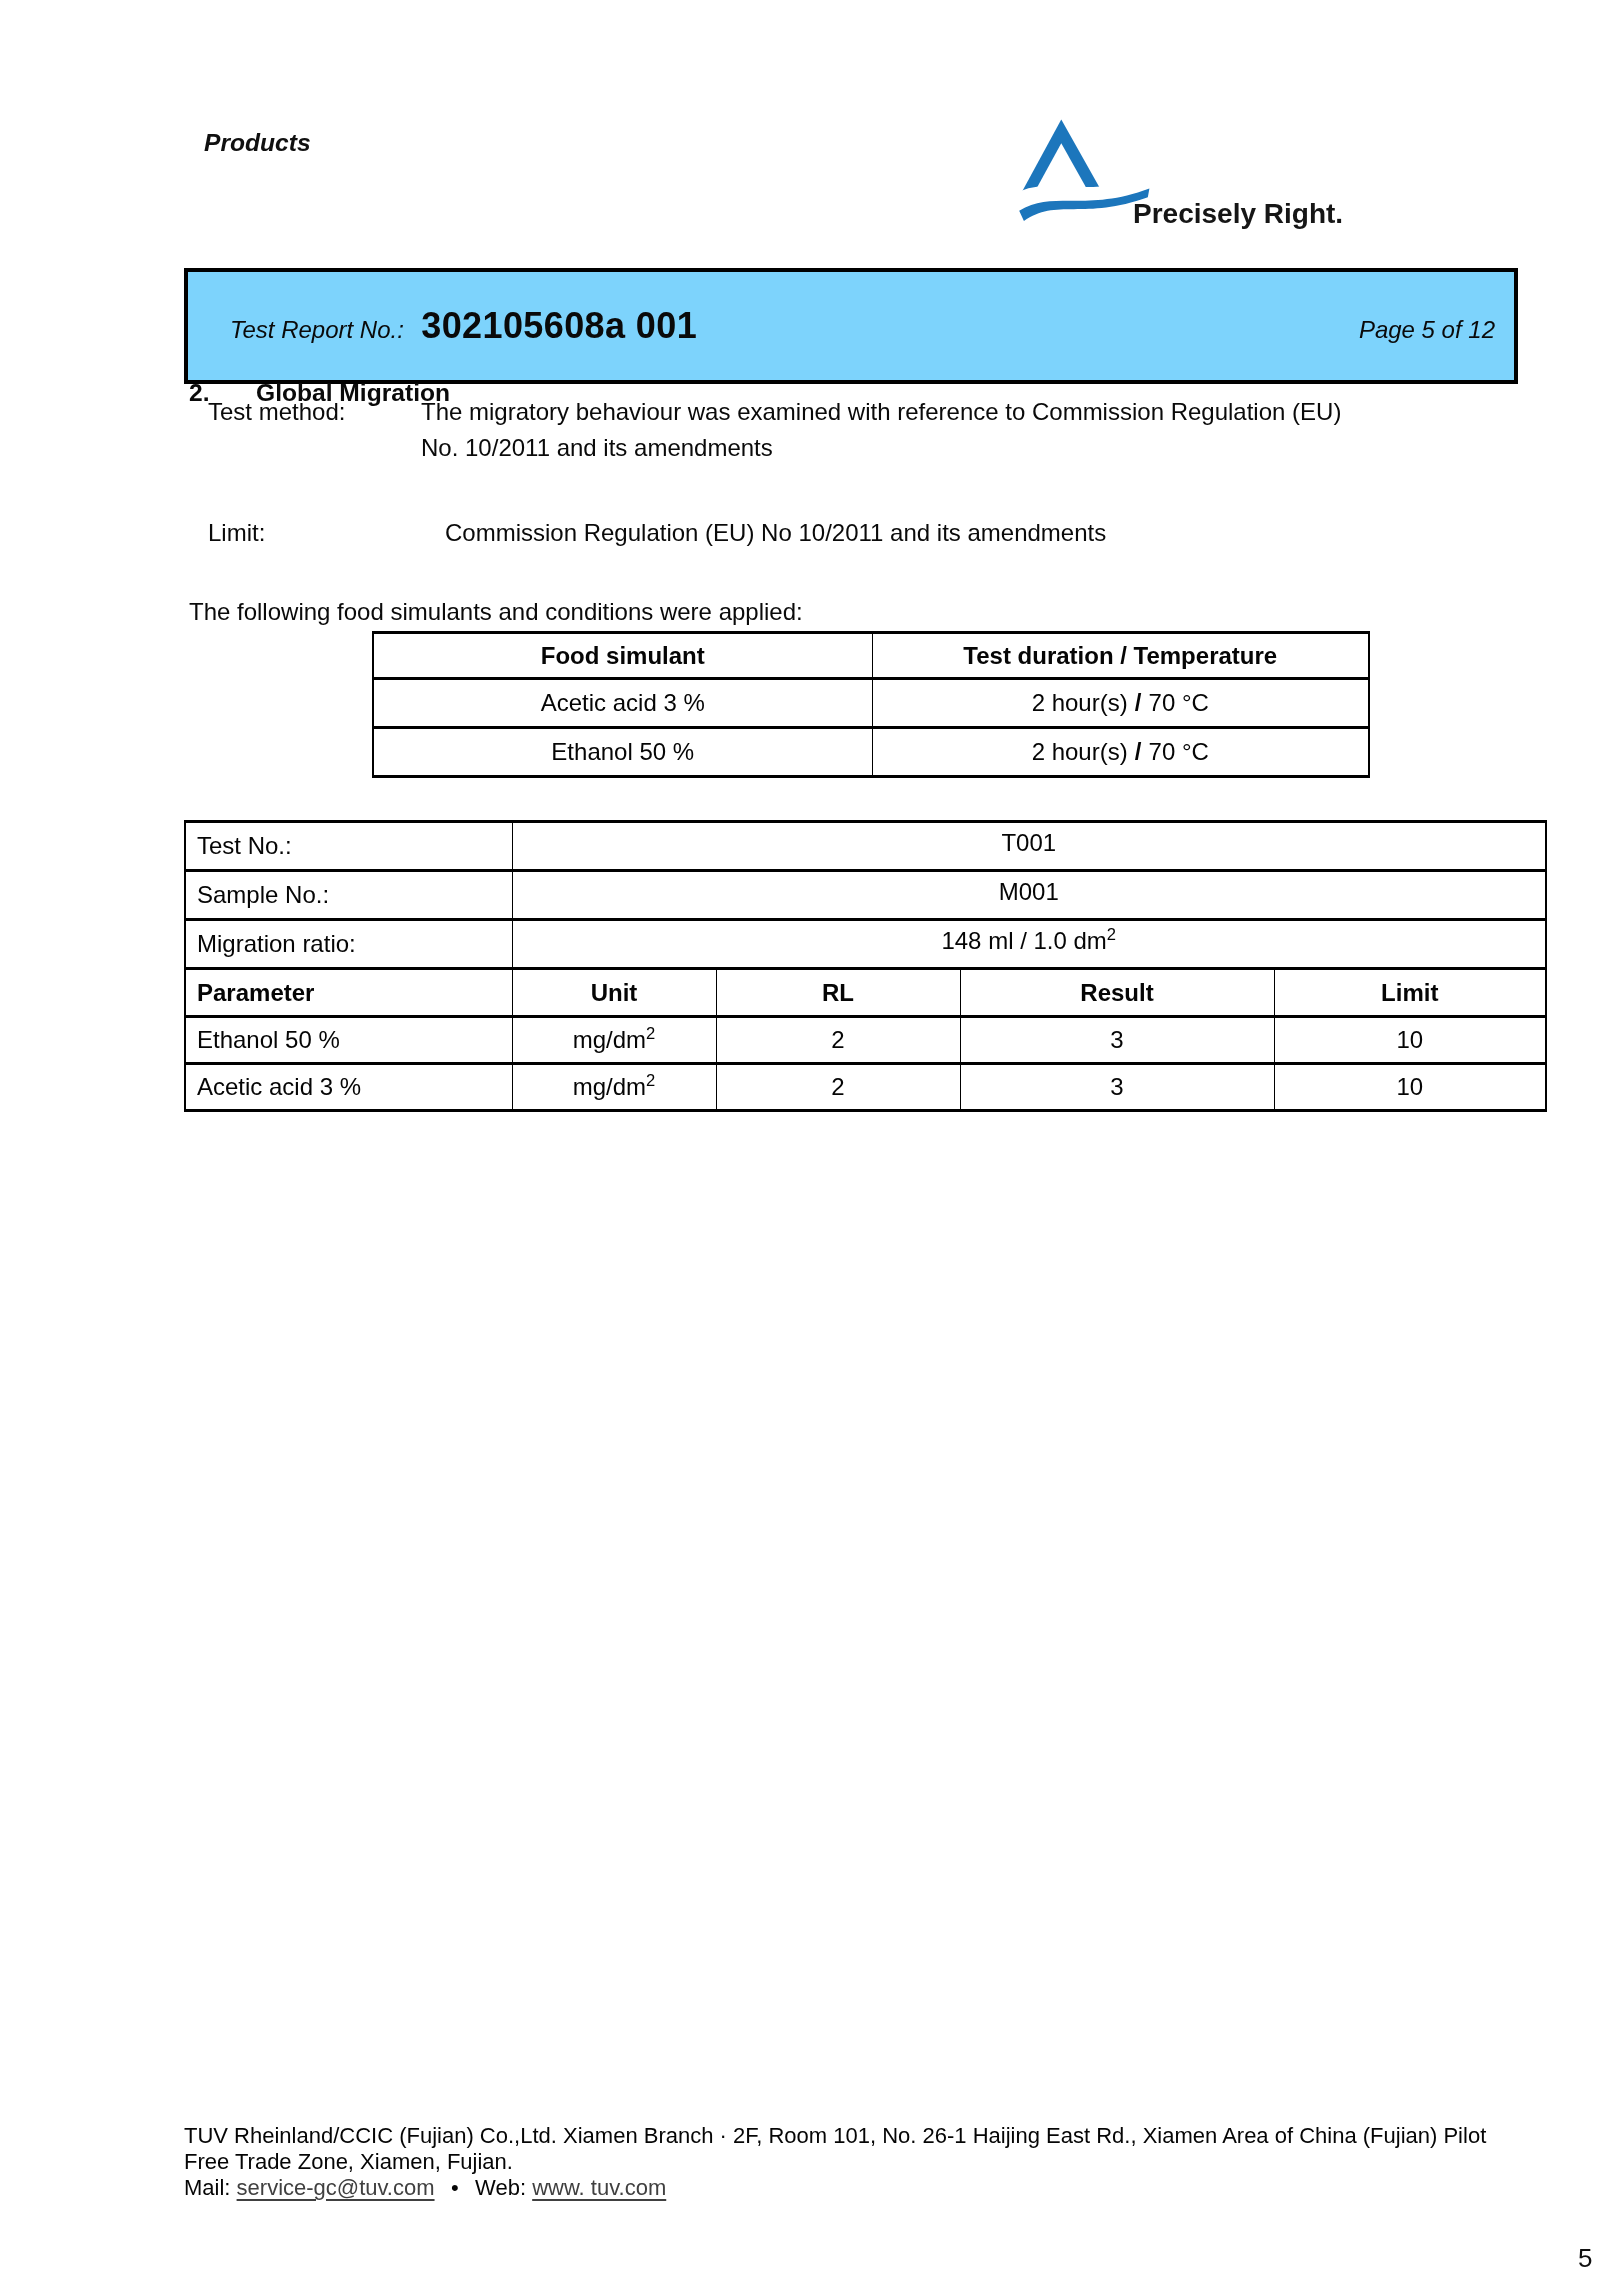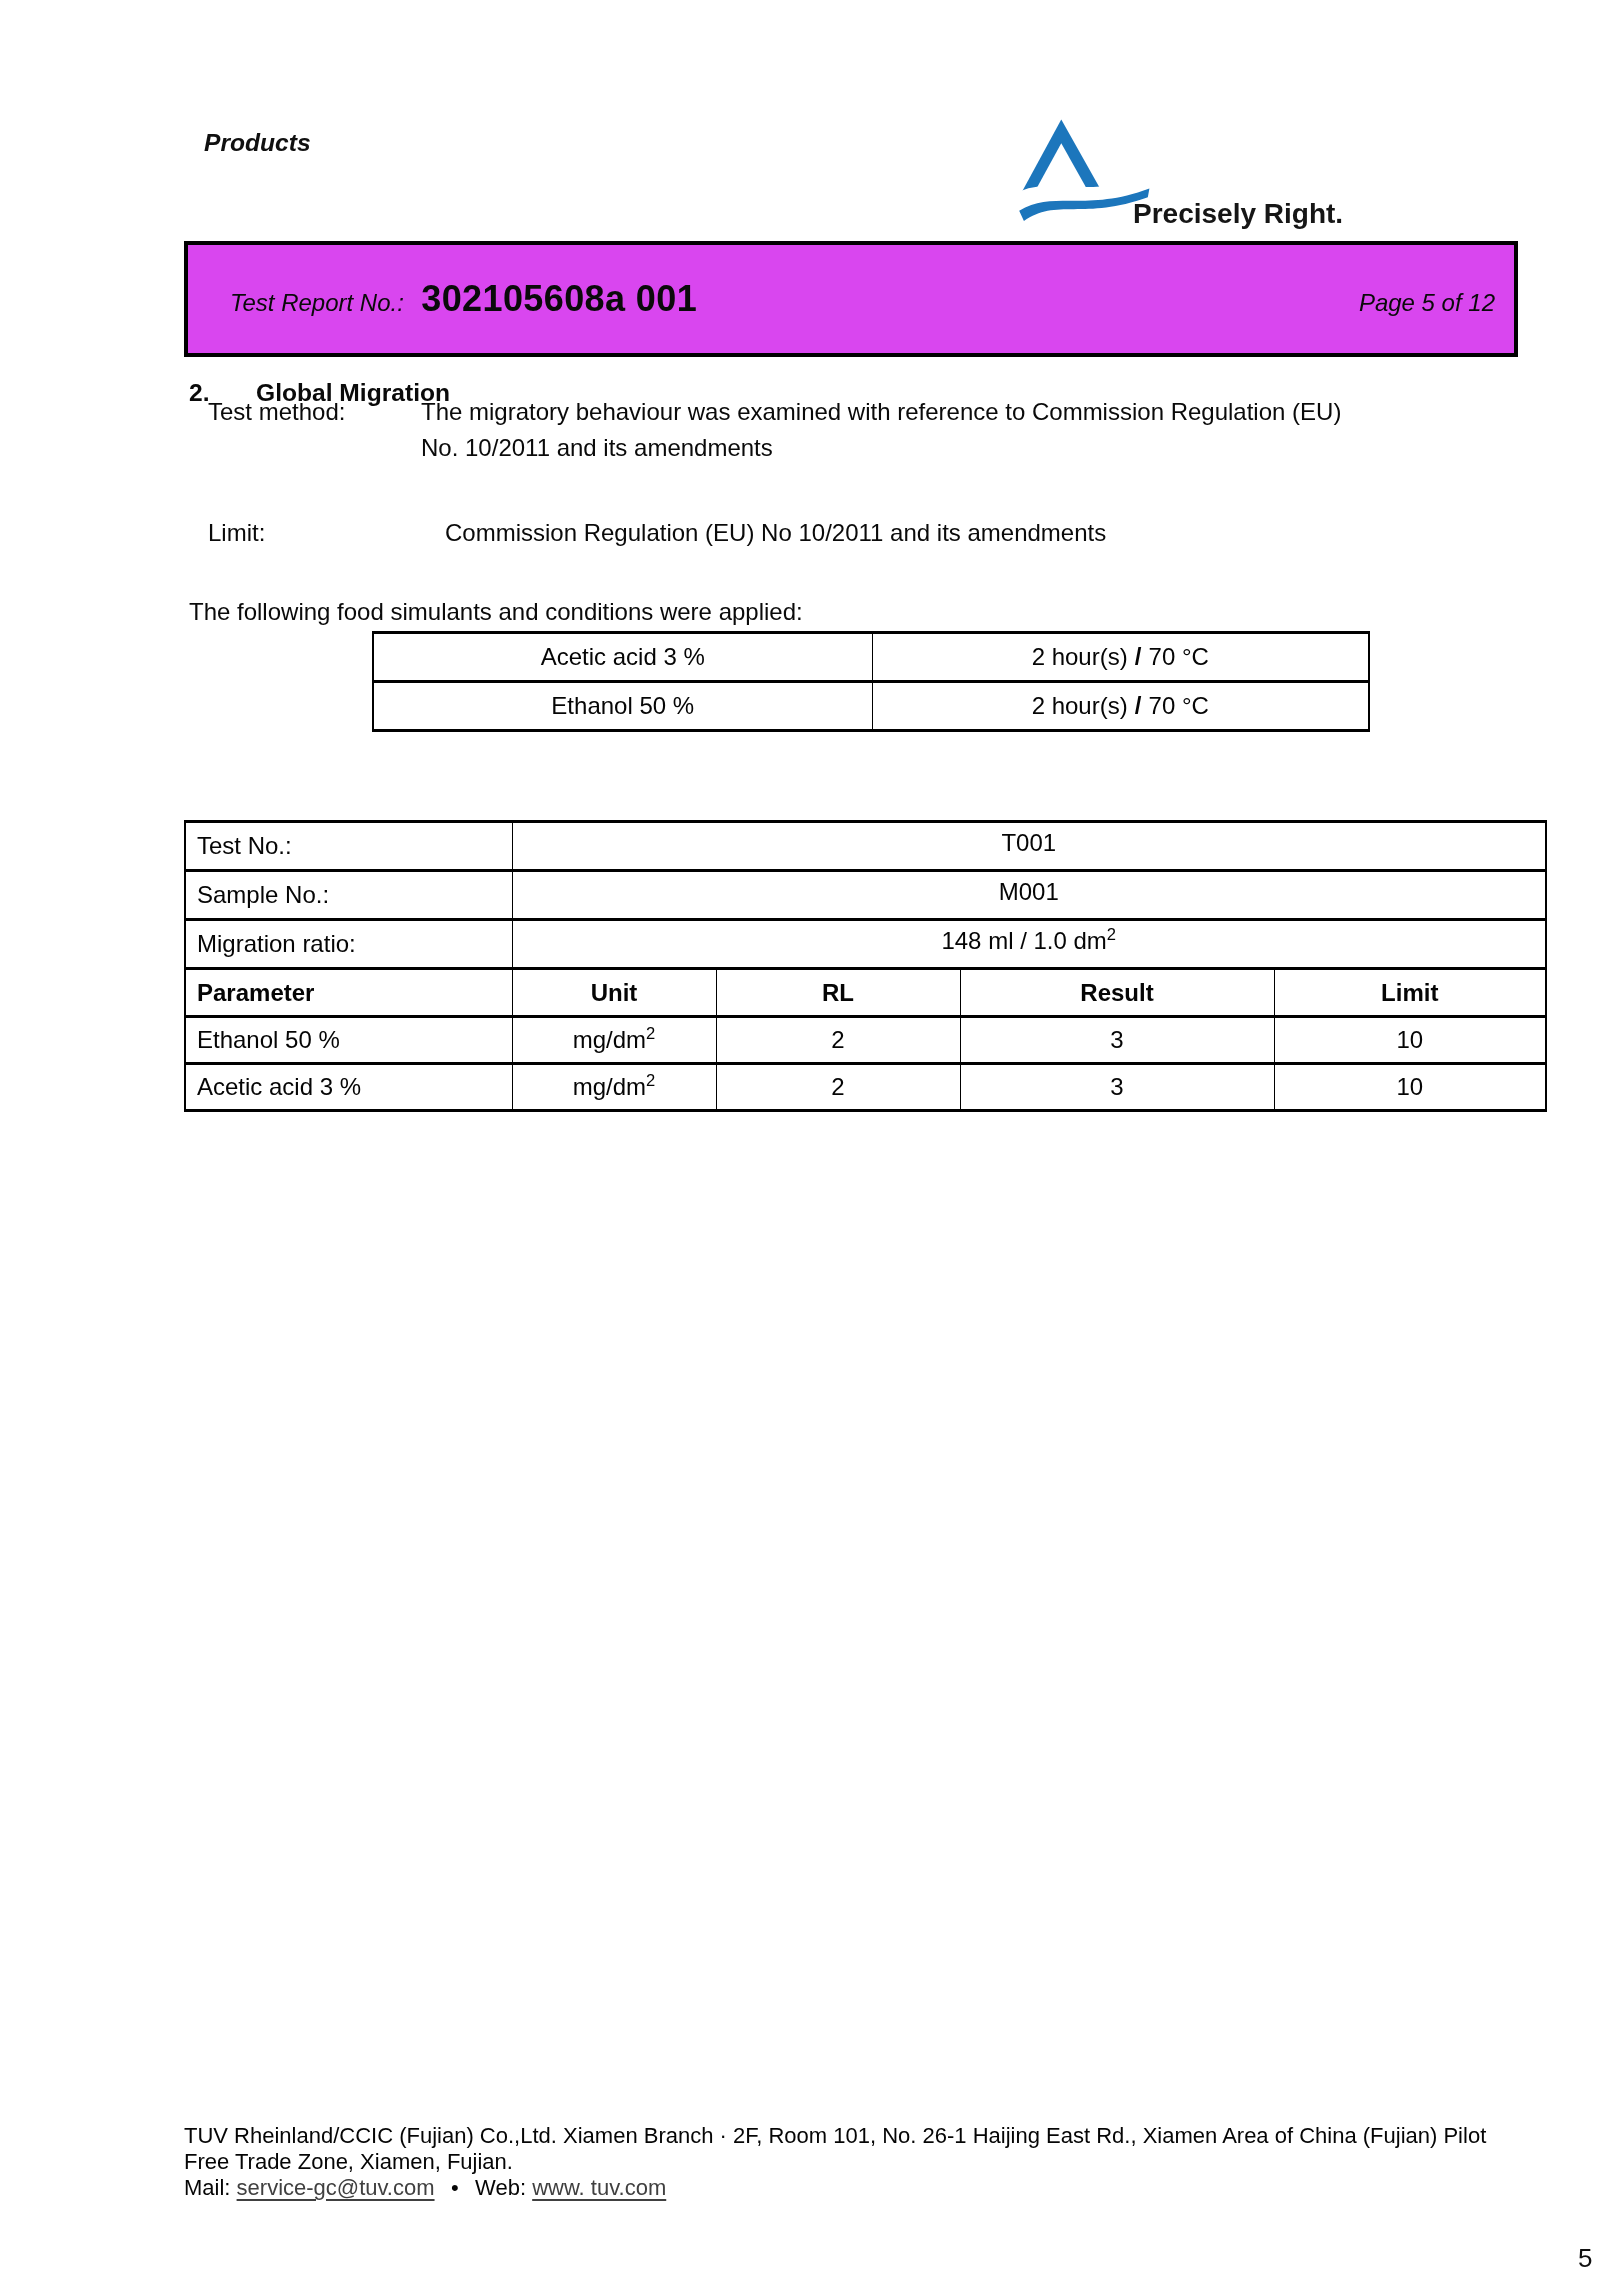--- a/index.html
+++ b/index.html
@@ -14,21 +14,21 @@
 
   
   .logo-triangle { position:absolute; left:1016px; top:117px; width:135px; height:124px; }
   .brand { position:absolute; left:1128px; top:135px; font-size:53px; letter-spacing:-0.8px; color:#161616; white-space:nowrap; }
   .brand .b { font-weight:bold; }
   .brand .r { font-weight:normal; }
   .brand .reg { font-size:24px; font-weight:normal; letter-spacing:0; position:relative; top:-24px; margin-left:4px; }
   .tagline { position:absolute; left:1133px; top:198px; font-size:28px; font-weight:600; color:#161616; }
 
   
-  .report-box { position:absolute; left:184px; top:241px; width:1334px; height:116px; border:4px solid #000; background:#d946ef; }
+  .report-box { position:absolute; left:184px; top:268px; width:1334px; height:116px; border:4px solid #000; background:#7dd3fc; }
   .report-inner { position:absolute; left:42px; right:19px; top:50%; transform:translateY(-50%); display:flex; align-items:baseline; }
   .report-label { font-size:24px; font-style:italic; }
   .report-number { font-size:36px; font-weight:bold; margin-left:17.4px; letter-spacing:0.4px; }
   .report-page { margin-left:auto; font-size:24px; font-style:italic; }
 
   
   .sec-title { position:absolute; left:189px; top:379px; display:flex; font-size:24.6px; font-weight:bold; }
   .sec-title .num { width:67px; }
   .labeled-row { position:absolute; left:208px; display:flex; font-size:24px; line-height:36px; }
   .labeled-row .lbl { width:213px; flex:none; }
@@ -111,20 +111,24 @@
   </div>
 
   <div class="intro">The following food simulants and conditions were applied:</div>
 
   <table class="simulant-table">
     <colgroup>
         <col style="width:499px">
         <col style="width:497px">
       </colgroup>
     <tbody>
+        <tr>
+      <th>Food simulant</th>
+      <th>Test duration / Temperature</th>
+    </tr>
     <tr>
       <td>Acetic acid 3 %</td>
       <td><span>2 hour(s)</span><span class="slash">/</span><span>70 °C</span></td>
     </tr>
     <tr>
       <td>Ethanol 50 %</td>
       <td><span>2 hour(s)</span><span class="slash">/</span><span>70 °C</span></td>
     </tr>
   </tbody>
     </table>

